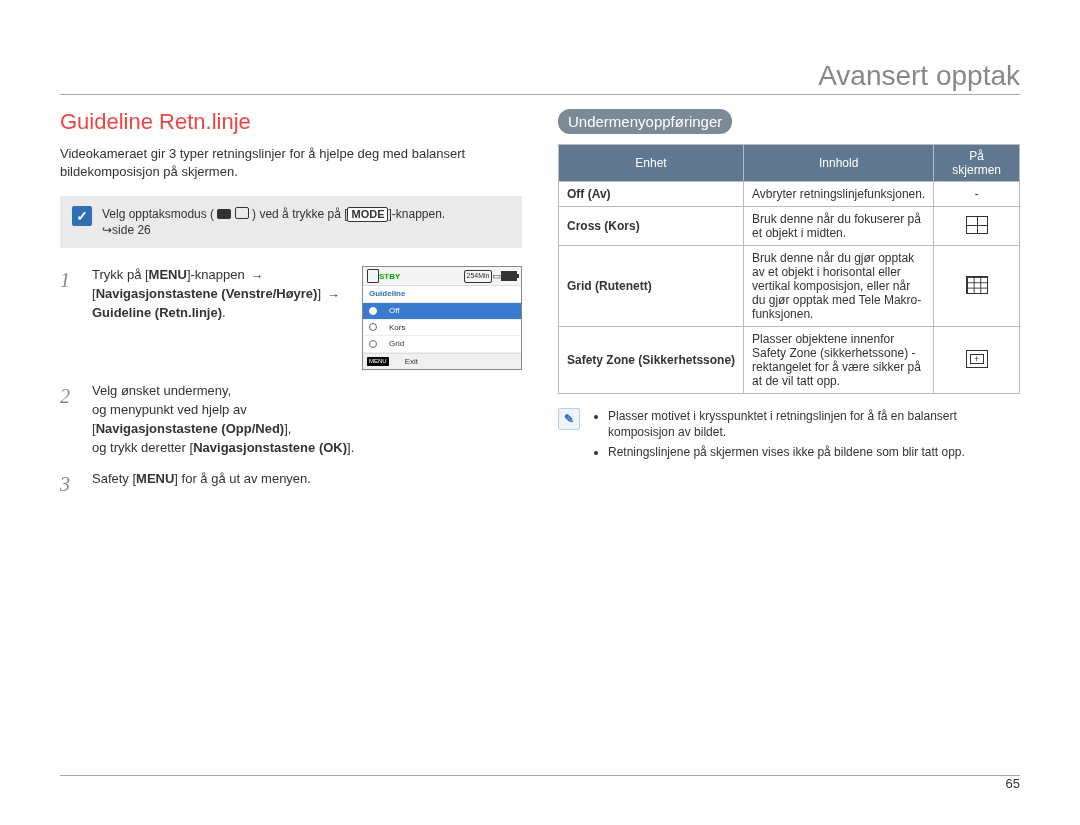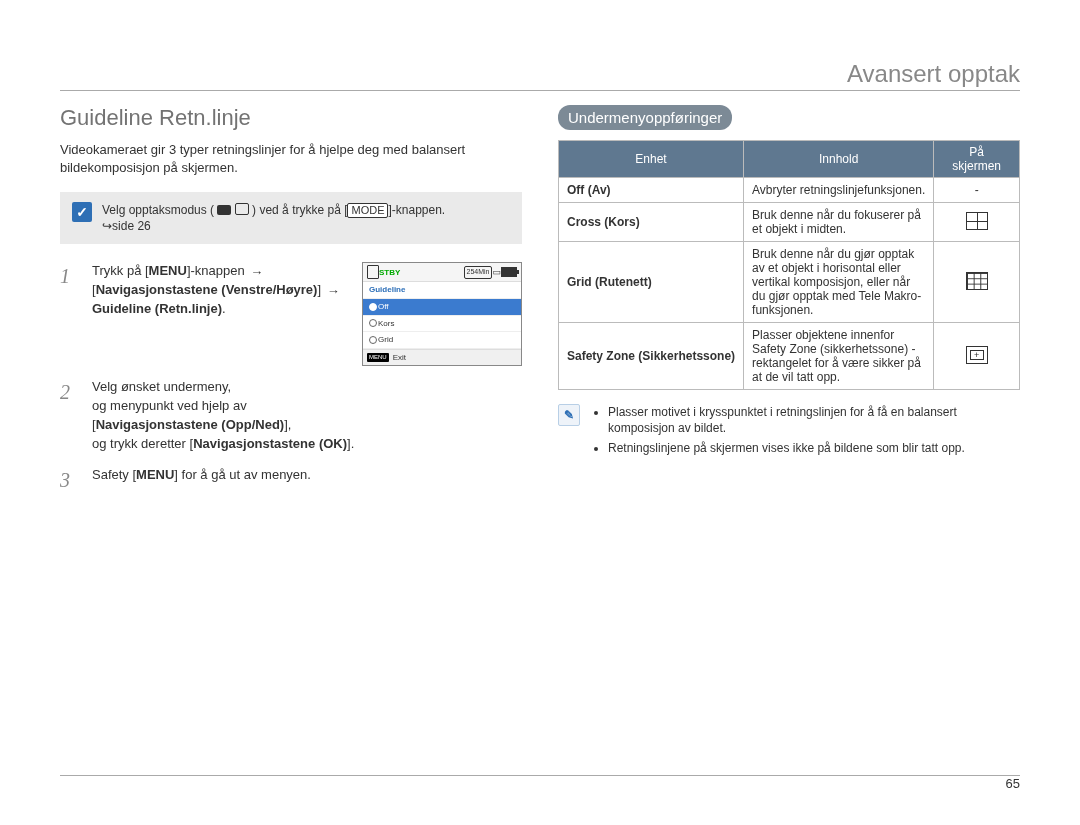--- a/index.html
+++ b/index.html
@@ -11,38 +11,38 @@
     width: 1080px;
     height: 825px;
     box-sizing: border-box;
     position: relative;
   }
   .page {
     padding: 60px 60px 0 60px;
   }
   .chapter-title {
     text-align: right;
-    font-size: 24px;
+    font-size: 28px;
     color: #888;
     font-weight: normal;
     margin-bottom: 6px;
     border-bottom: 1px solid #aaa;
     padding-bottom: 2px;
   }
   .columns {
     display: flex;
     gap: 36px;
     margin-top: 14px;
   }
   .col {
     flex: 1;
     min-width: 0;
   }
   .section-title {
-    color: #737373;
+    color: #ef4444;
     font-size: 22px;
     font-weight: normal;
     margin-bottom: 10px;
   }
   .intro {
     font-size: 13px;
     line-height: 1.35;
     margin-bottom: 16px;
   }
   .note-box {
@@ -67,21 +67,21 @@
     flex-shrink: 0;
   }
   .checkmark::before {
     content: "✓";
   }
   .btn-text {
     display: inline-block;
     border: 1px solid #333;
     padding: 0 3px;
     font-size: 11px;
-    font-weight: normal;
+    font-weight: bold;
     border-radius: 2px;
     background: #fff;
     line-height: 1.2;
   }
   .arrow-hook::before { content: "↪"; }
   .small-cam-icon {
     display:inline-block; width:14px; height:10px; background:#333; border-radius:2px; position:relative; top:1px;
   }
   .small-photo-icon {
     display:inline-block; width:12px; height:10px; border:1px solid #333; border-radius:2px; position:relative; top:1px;
@@ -133,37 +133,37 @@
     padding: 2px 6px;
     background:#fff;
     border-bottom:1px solid #eee;
   }
   .lcd-item {
     padding: 2px 6px;
     font-size: 8px;
     border-bottom: 1px solid #eee;
     display:flex;
     align-items:center;
-    gap:1px;
+    gap:12px;
   }
   .lcd-item.selected {
     background: #3b7bcf;
     color: #fff;
   }
   .lcd-radio {
     display:inline-block; width:6px; height:6px; border:1px solid #666; border-radius:50%;
   }
   .lcd-item.selected .lcd-radio { background:#fff; border-color:#fff; }
   .lcd-foot {
     background: #f0f0f0;
     font-size: 8px;
     padding: 2px 4px;
     display:flex;
     align-items:center;
-    gap:4px;
+    gap:16px;
     border-top:1px solid #ddd;
   }
   .tiny-menu {
     background:#000; color:#fff; font-size:6px; padding:0 2px; border-radius:1px;
   }
   .clamp { clear: both; }
 
   .sub-title-band {
     display:inline-block;
     background: #7c8a96;

